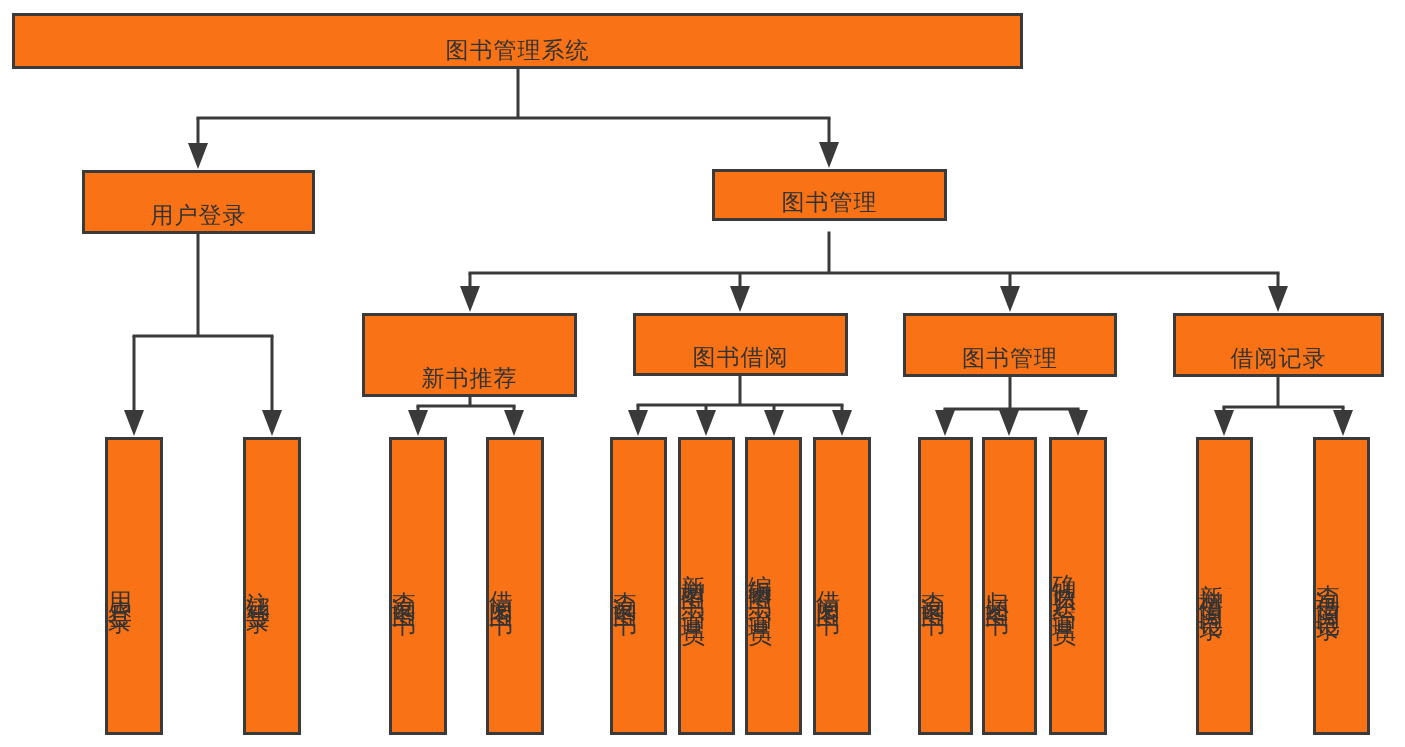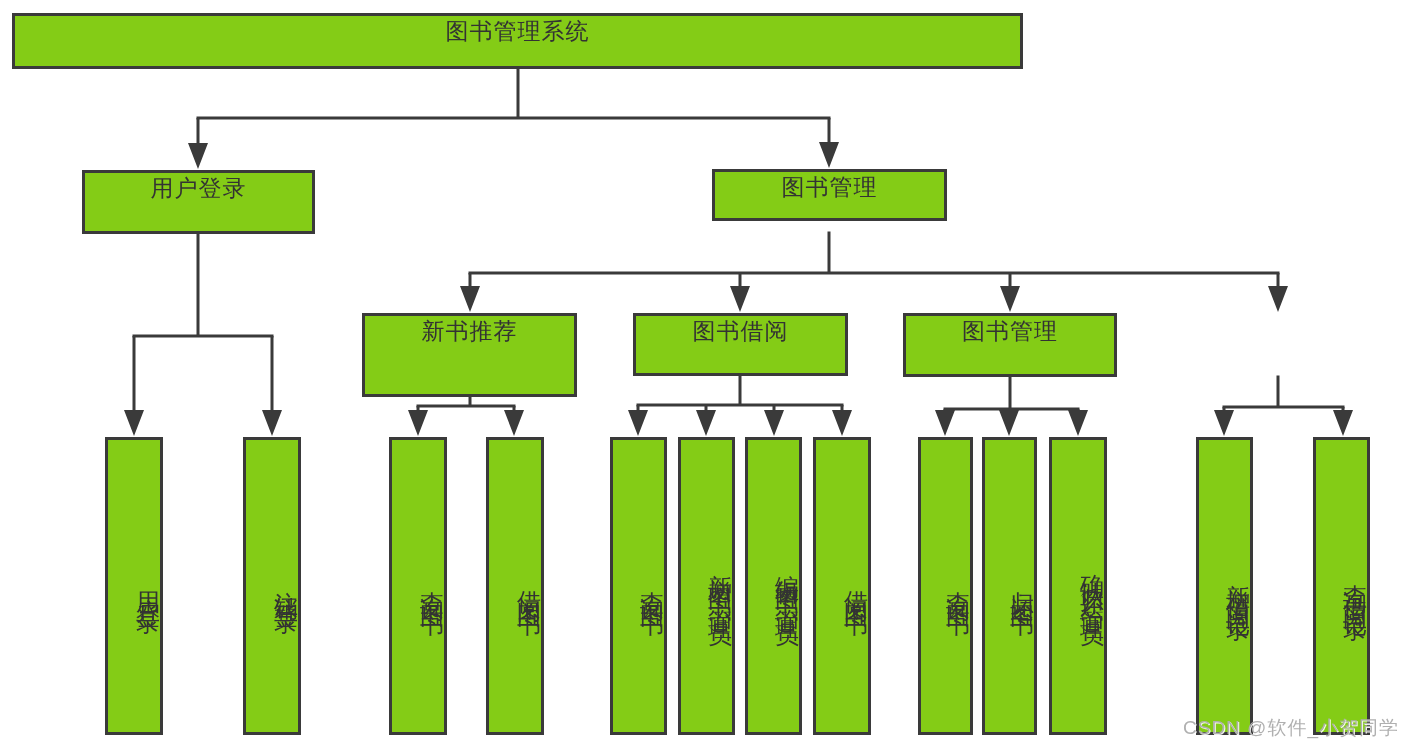--- a/index.html
+++ b/index.html
@@ -5,22 +5,22 @@
   html,body{margin:0;padding:0;}
   body{
     width:1405px;height:747px;position:relative;overflow:hidden;
     background:#ffffff;
     font-family:"Liberation Sans","DejaVu Sans",sans-serif;
   }
   .canvas{position:absolute;inset:0;width:1405px;height:747px;}
   svg.connectors{position:absolute;left:0;top:0;z-index:1;}
   .box{
     position:absolute;box-sizing:border-box;z-index:2;
-    background:#84cc16;border:3px solid #3a3a3a;
-    display:flex;align-items:flex-start;justify-content:center;
+    background:#f97316;border:3px solid #3a3a3a;
+    display:flex;align-items:flex-end;justify-content:center;
     color:#333333;
   }
   .hbox{font-size:23px;letter-spacing:1px;}
   .vbox{
     writing-mode:vertical-rl;text-orientation:mixed;
     font-size:24px;letter-spacing:7px;line-height:1;
   }
   .vbox span{display:block;}
   .watermark{
     position:absolute;z-index:5;left:1183px;top:715px;
@@ -73,20 +73,23 @@
 
   <div class="box hbox" style="left:362px;top:313px;width:215px;height:84px">
     <span>新书推荐</span>
   </div>
   <div class="box hbox" style="left:633px;top:313px;width:215px;height:63px">
     <span>图书借阅</span>
   </div>
   <div class="box hbox" style="left:903px;top:313px;width:214px;height:64px">
     <span>图书管理</span>
   </div>
+  <div class="box hbox" style="left:1173px;top:313px;width:211px;height:64px">
+    <span>借阅记录</span>
+  </div>
 
   <div class="box vbox" style="left:105px;top:437px;width:58px;height:298px">
     <span>用户登录</span>
   </div>
   <div class="box vbox" style="left:243px;top:437px;width:58px;height:298px">
     <span>注销登录</span>
   </div>
 
   <div class="box vbox" style="left:389px;top:437px;width:58px;height:298px">
     <span>查询图书</span>
@@ -118,15 +121,14 @@
     <span>确认归还（管理员）</span>
   </div>
 
   <div class="box vbox" style="left:1196px;top:437px;width:57px;height:298px">
     <span>新增借阅记录</span>
   </div>
   <div class="box vbox" style="left:1313px;top:437px;width:57px;height:298px">
     <span>查询借阅记录</span>
   </div>
 
-  <div class="watermark">CSDN @软件_小贺同学</div>
 
 </div>
 
 </body></html>

